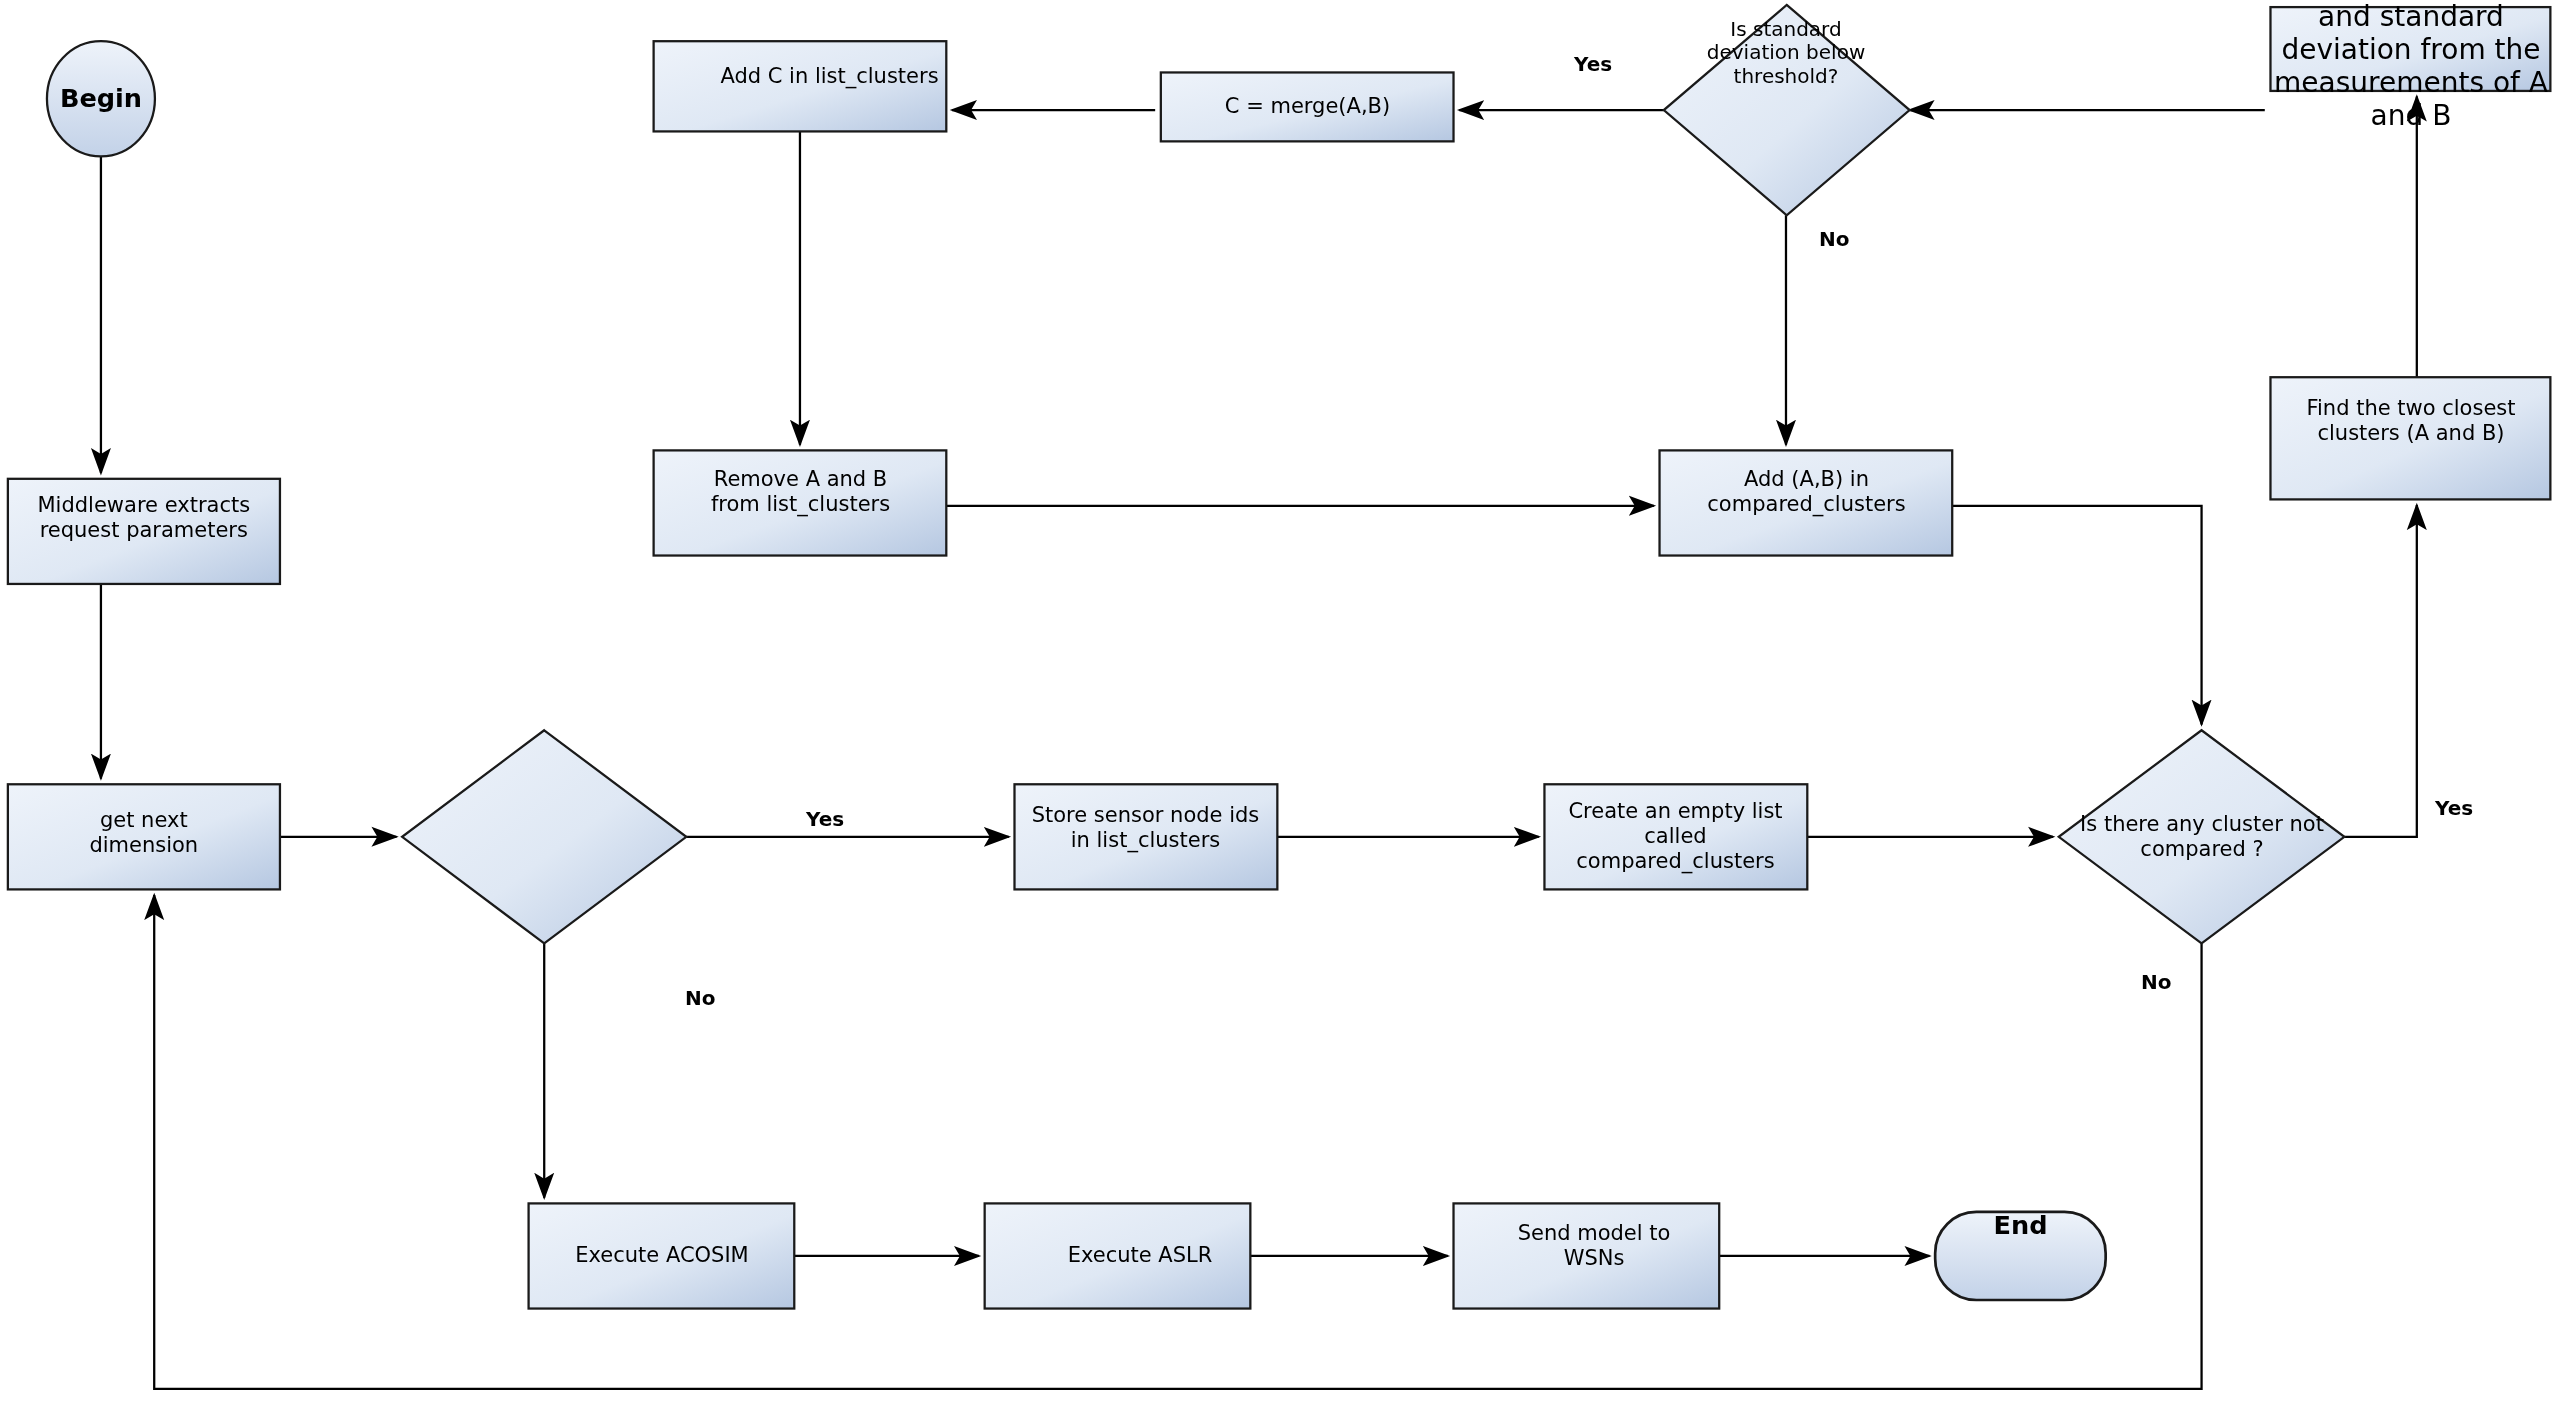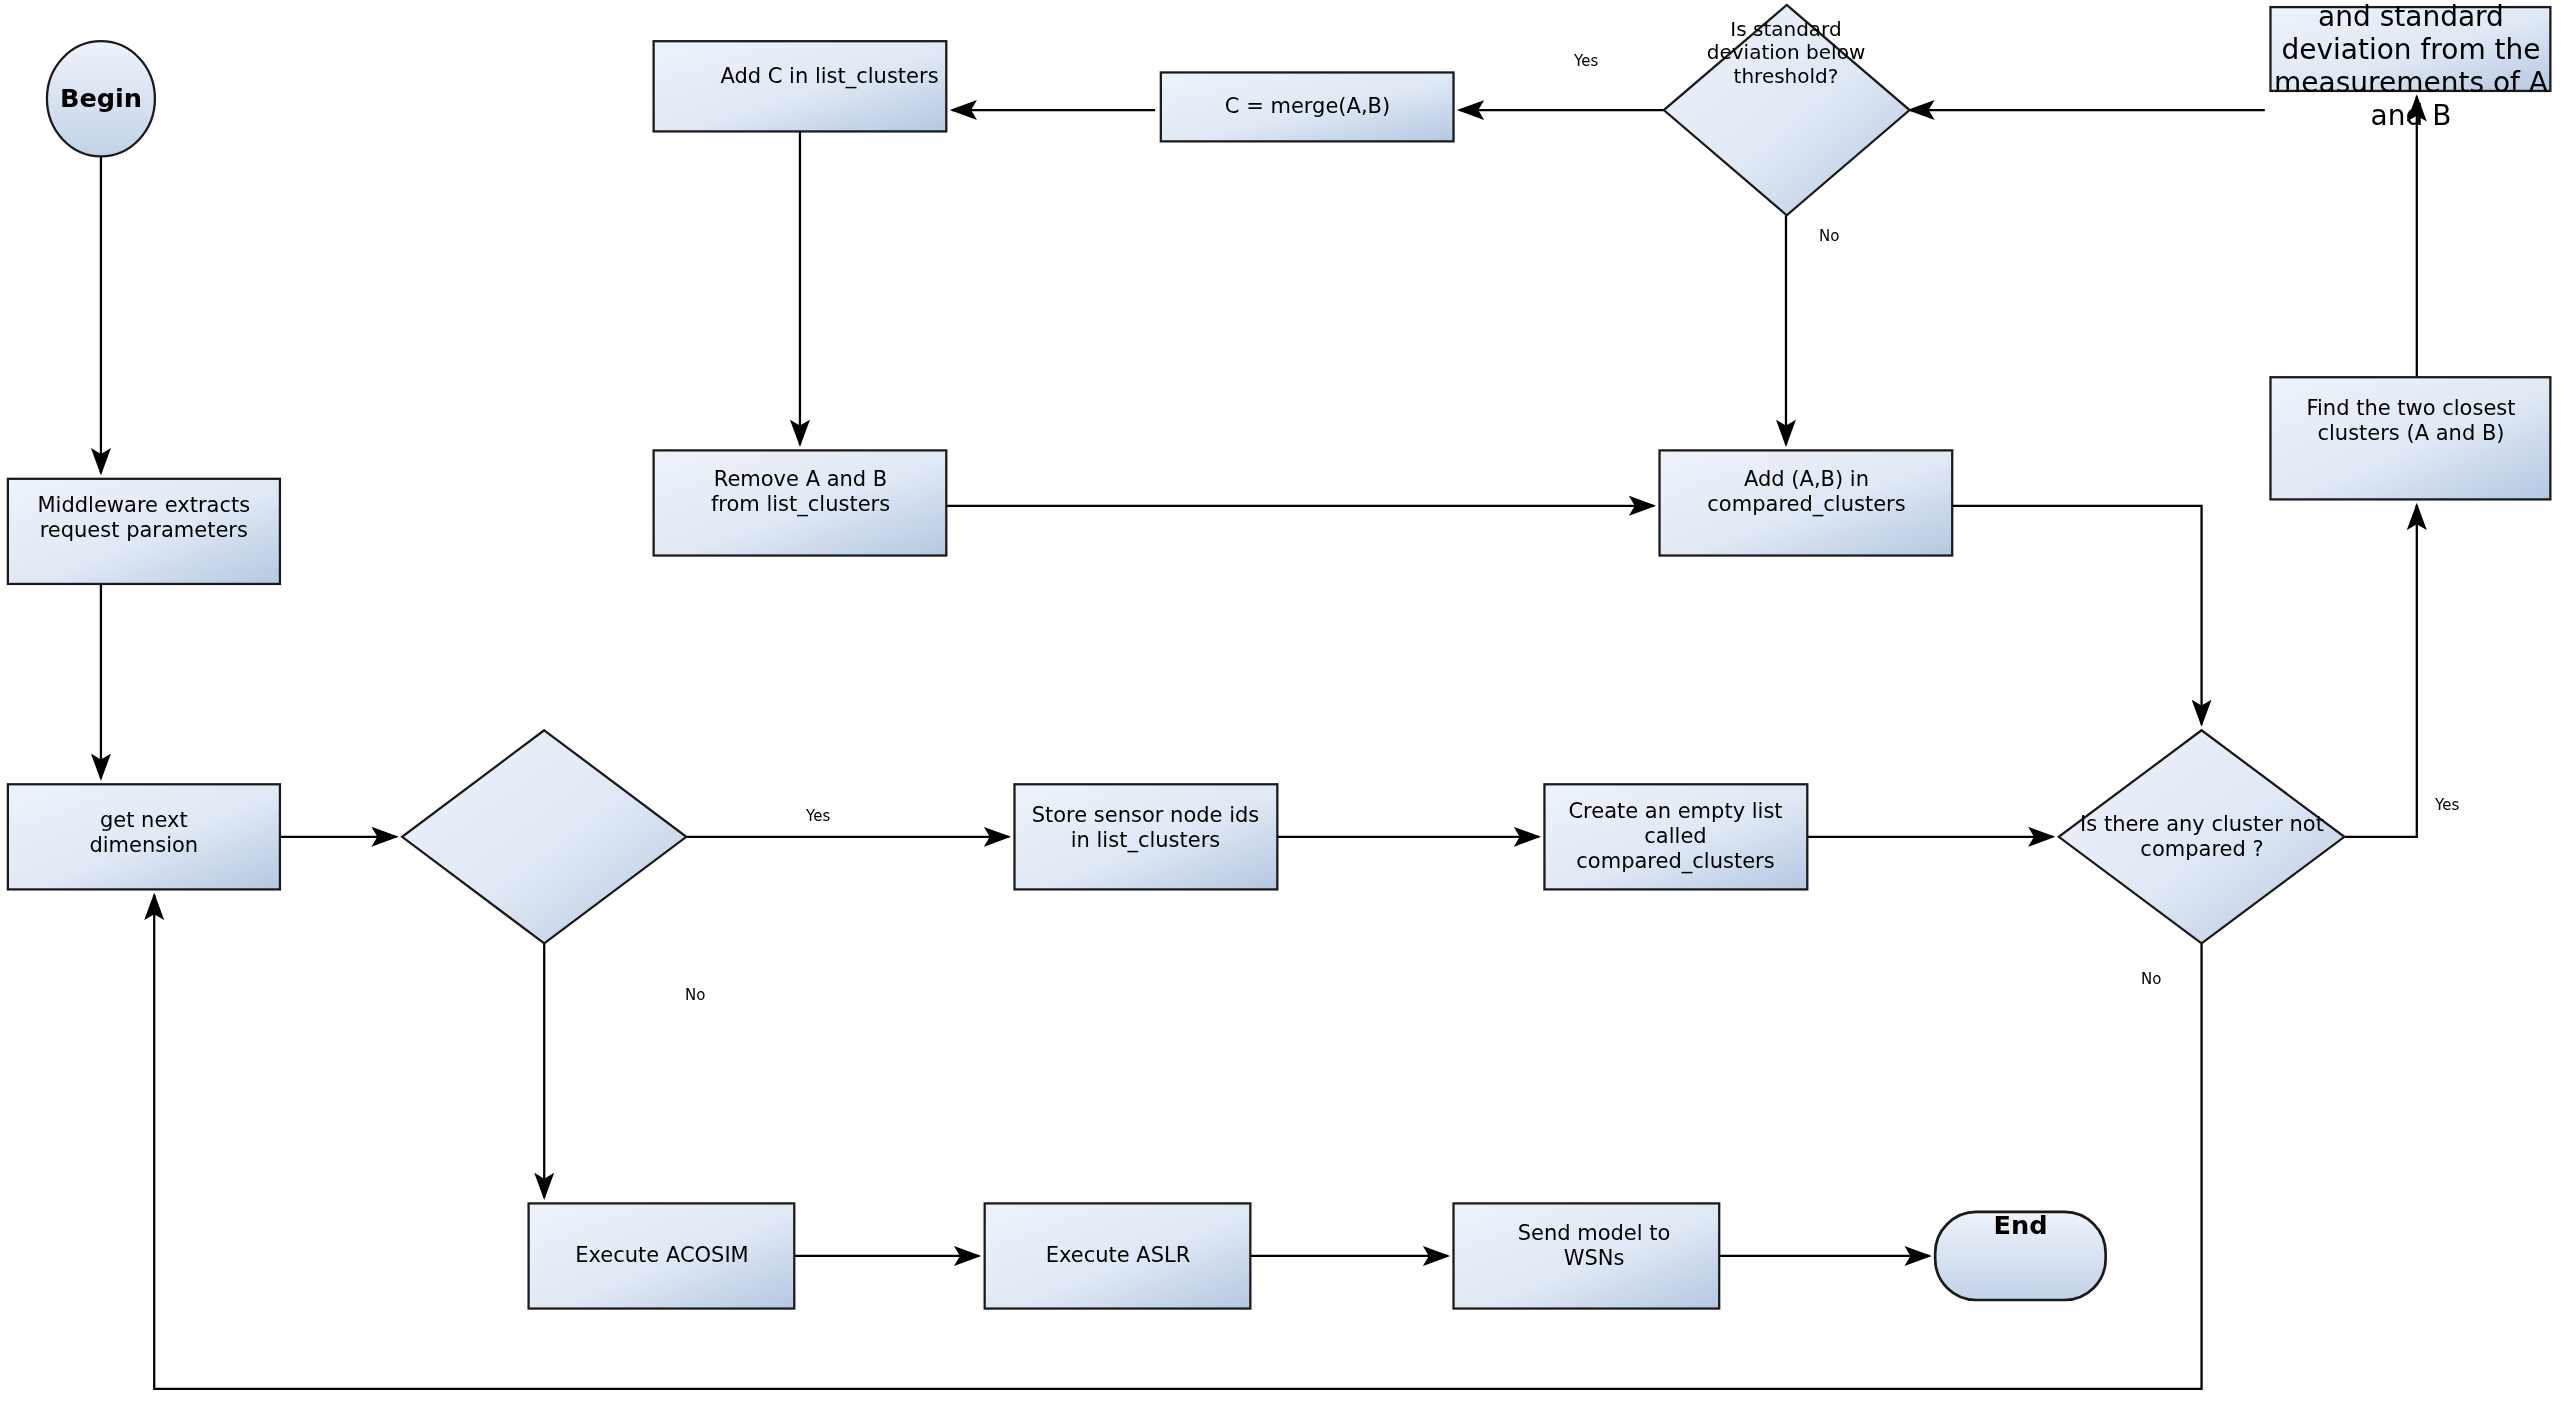--- a/index.html
+++ b/index.html
@@ -15,22 +15,22 @@
     font-size:21px;
     line-height:1.18;
     white-space:pre-line;
     pointer-events:none;
   }
   .term-label{font-weight:bold;font-size:25.6px;}
   .edge-label{
     position:absolute;
     color:#000000;
     font-family:"DejaVu Sans", sans-serif;
-    font-size:15px;
-    font-weight:normal;
+    font-size:20px;
+    font-weight:bold;
     white-space:nowrap;
   }
 </style>
 </head>
 <body>
 
 <div id="stage">
 
   <svg id="flow" viewBox="0 0 3626 1982" xmlns="http://www.w3.org/2000/svg">
     <defs>
@@ -135,21 +135,21 @@
   <div class="node-label" style="left:654px; top:41px;   width:293px; height:71px;margin-left:29px;">Add C in list_clusters</div>
 
   <div class="node-label" style="left:654px; top:450px;  width:293px; height:84px;">Remove A and B
 from list_clusters</div>
 
   <div class="node-label" style="left:1660px;top:450px;  width:293px; height:84px;">Add (A,B) in
 compared_clusters</div>
 
   <div class="node-label" style="left:529px; top:1203px; width:266px; height:105px;">Execute ACOSIM</div>
 
-  <div class="node-label" style="left:985px;top:1203px; width:266px; height:105px;">Execute ASLR</div>
+  <div class="node-label" style="left:1007px;top:1203px; width:266px; height:105px;">Execute ASLR</div>
 
   <div class="node-label" style="left:1454px;top:1203px; width:266px; height:85px;margin-left:7px;">Send model to
 WSNs</div>
 
   <div class="node-label term-label" style="left:1935px;top:1187px; width:171px; height:76px;">End</div>
 
   <div class="edge-label" style="left:806px; top:807px;">Yes</div>
   <div class="edge-label" style="left:685px;  top:986px;">No</div>
   <div class="edge-label" style="left:1574px; top:52px;">Yes</div>
   <div class="edge-label" style="left:1819px; top:227px;">No</div>

